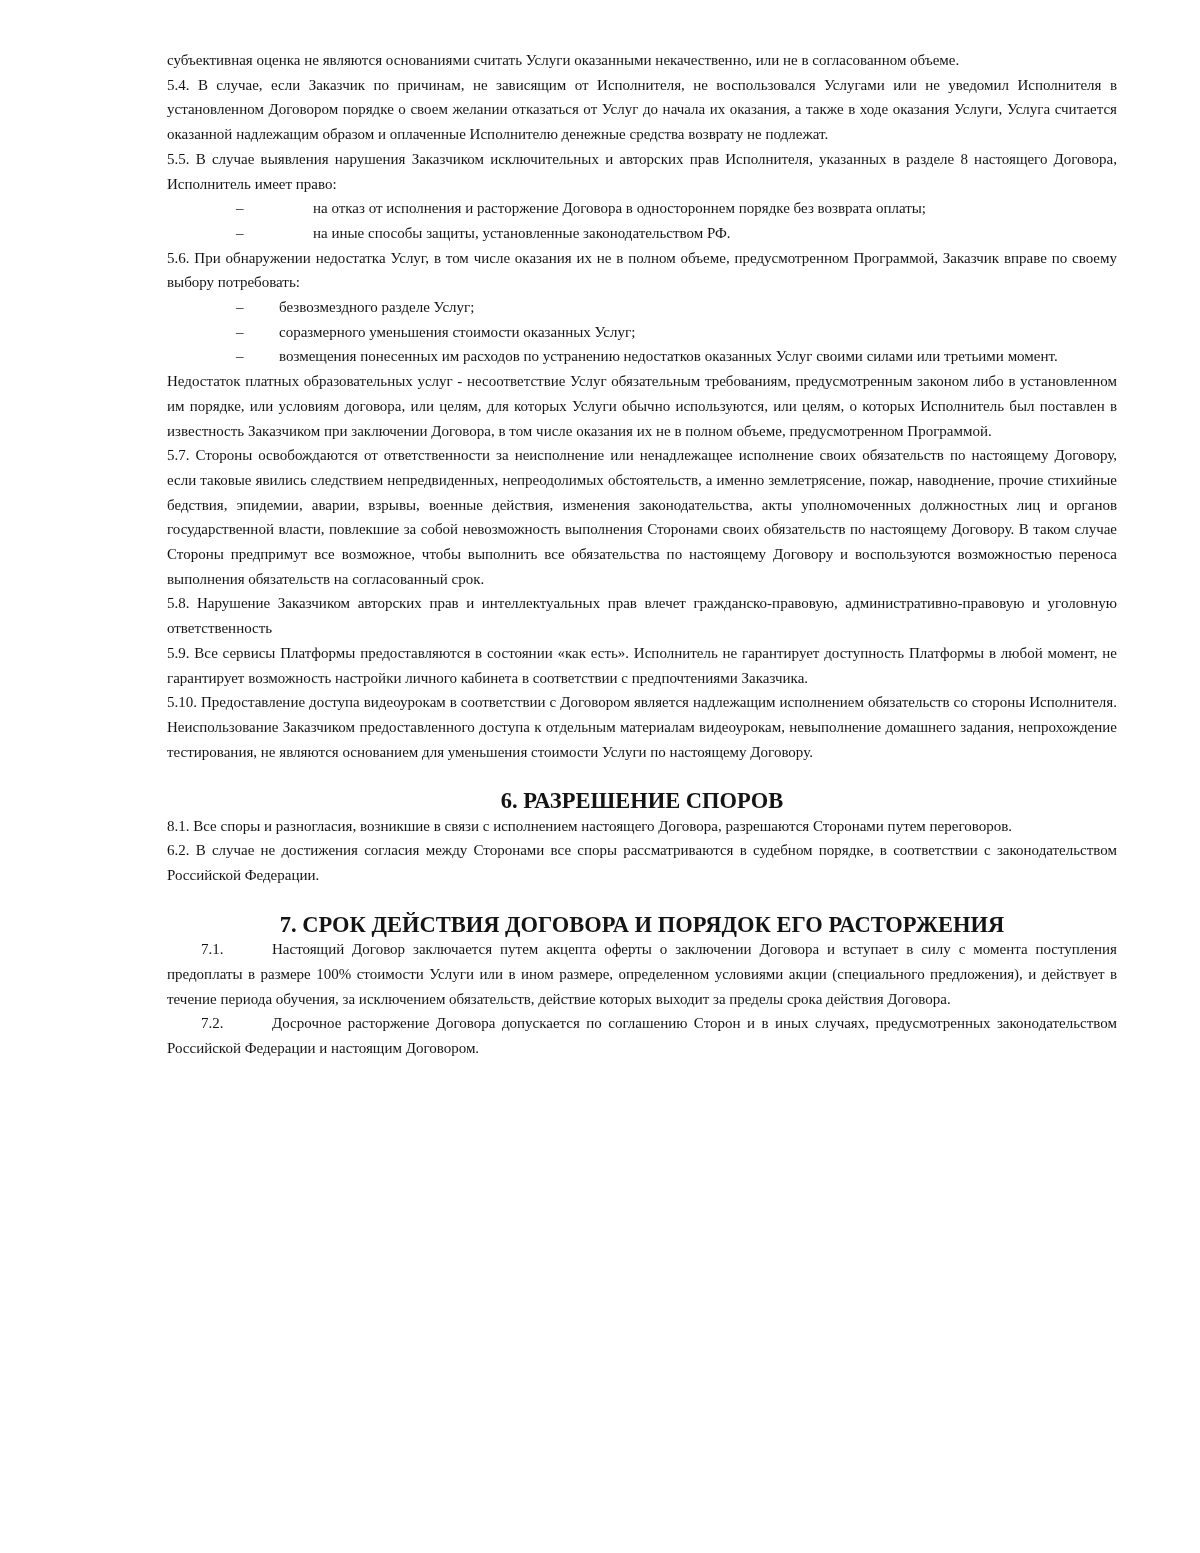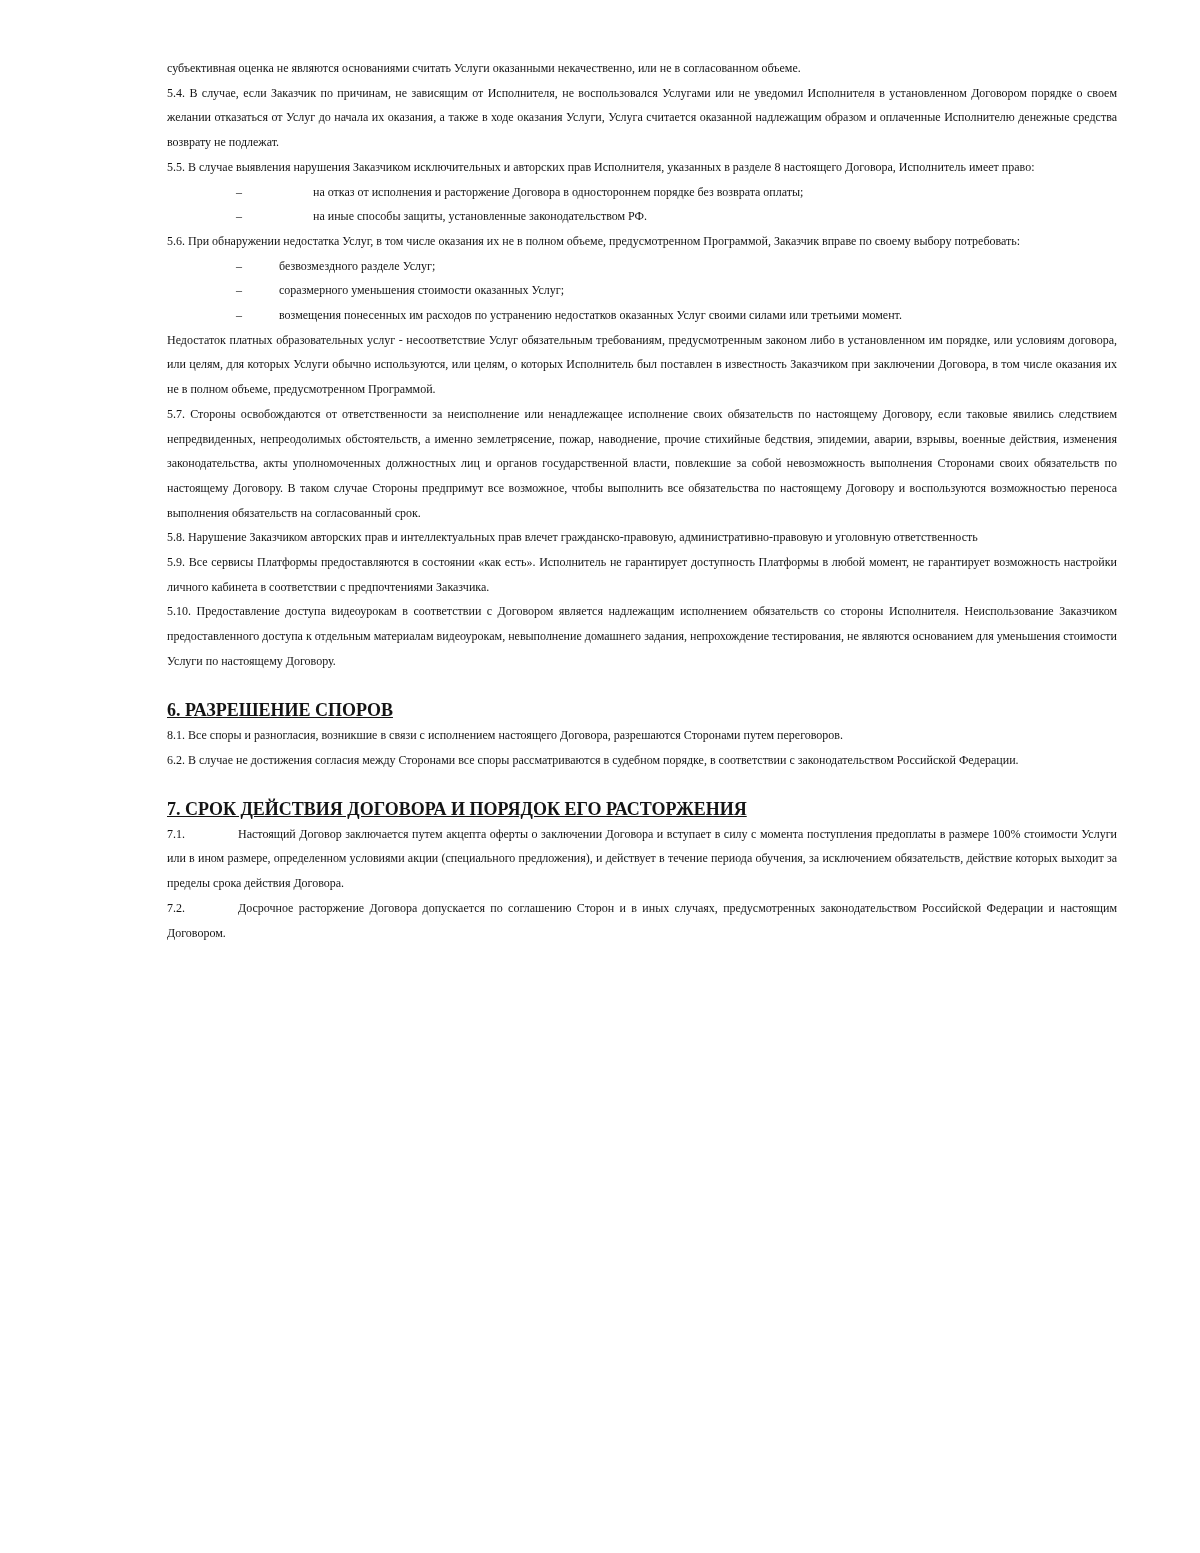--- a/index.html
+++ b/index.html
@@ -9,24 +9,24 @@
     }
     body {
       width: 1200px;
       height: 1553px;
       position: relative;
       overflow: hidden;
     }
     .page {
       position: absolute;
       left: 167px;
-      top: 56px;
+      top: 48px;
       width: 950px;
       font-family: "Liberation Serif", "DejaVu Serif", serif;
-      font-size: 12px;
+      font-size: 15px;
       line-height: 24.7px;
       color: #141414;
     }
     .p {
       margin: 0;
       text-align: justify;
     }
     .p.last-left {
       text-align-last: left;
     }
@@ -49,30 +49,30 @@
     .dash-row.list {
       padding-left: 112px;
     }
     .dash-row.list .dash {
       position: absolute;
       left: 69px;
       top: 0;
     }
     .heading {
       margin: 0;
-      text-align: left;
+      text-align: center;
       font-weight: bold;
-      text-decoration: underline;
     }
     .spacer {
       height: 24.7px;
     }
     .num-tab {
       display: inline-block;
       width: 71px;
+      margin-left: 34px;
     }
   </style>
 </head>
 <body>
 
 <div class="page">
 
   <p class="p last-left">субъективная оценка не являются основаниями считать Услуги оказанными некачественно, или не в согласованном объеме.</p>
 
   <p class="p last-left">5.4. В случае, если Заказчик по причинам, не зависящим от Исполнителя, не воспользовался Услугами или не уведомил Исполнителя в установленном Договором порядке о своем желании отказаться от Услуг до начала их оказания, а также в ходе оказания Услуги, Услуга считается оказанной надлежащим образом и оплаченные Исполнителю денежные средства возврату не подлежат.</p>

